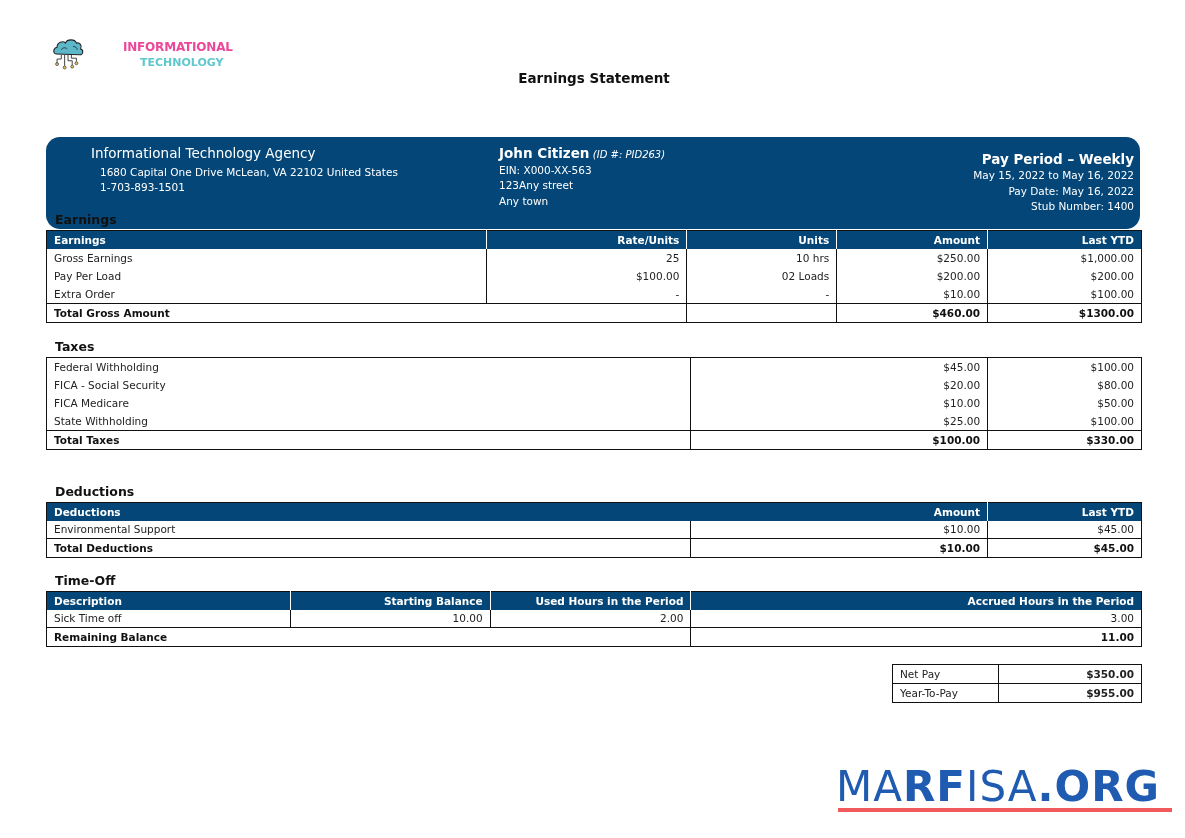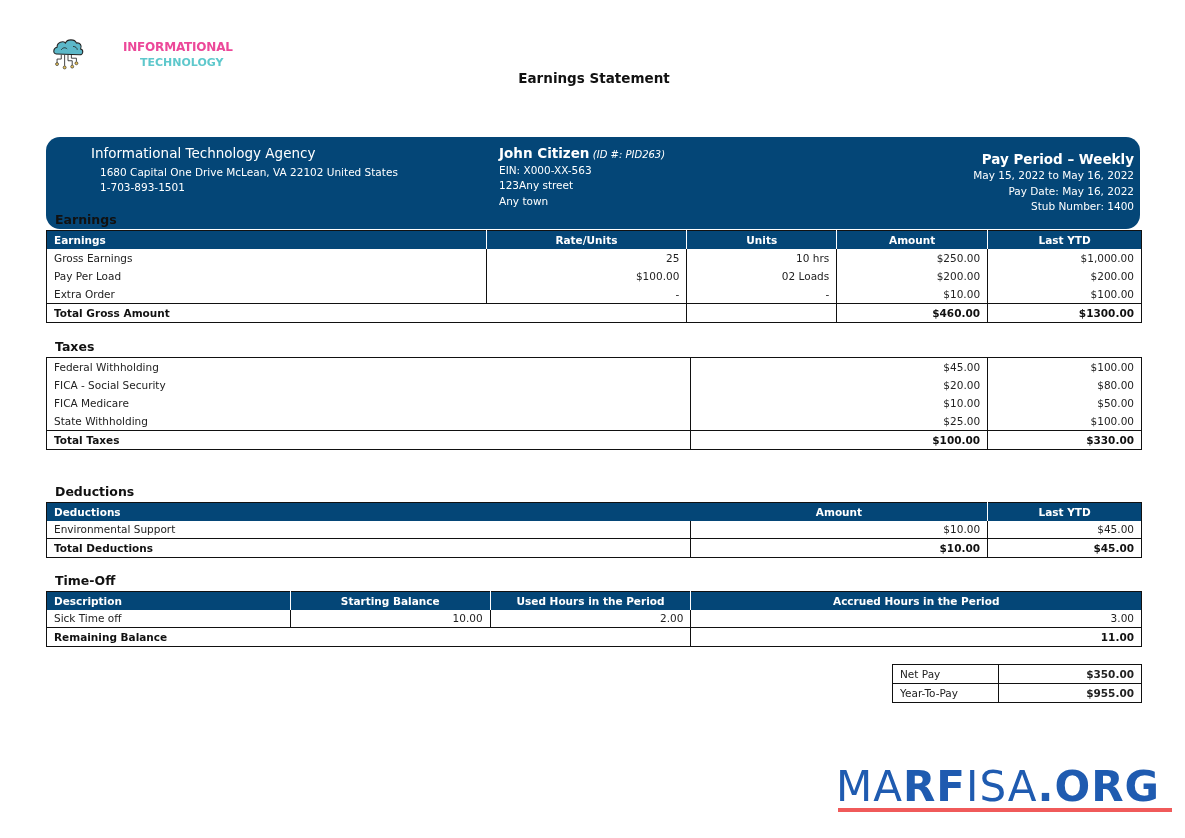--- a/index.html
+++ b/index.html
@@ -18,21 +18,21 @@
   .b-company { position: absolute; left: 45px; top: 8px; font-size: 13.5px; }
   .b-addr { position: absolute; left: 54px; top: 28px; font-size: 10.5px; line-height: 15px; }
   .b-emp { position: absolute; left: 453px; top: 9px; font-size: 10.5px; line-height: 15.5px; }
   .b-emp .name { font-size: 13.5px; font-weight: bold; }
   .b-emp .id { font-style: italic; font-size: 10px; }
   .b-period { position: absolute; right: 6px; top: 14px; text-align: right; font-size: 10.5px; line-height: 15.5px; }
   .b-period .title { font-size: 13.5px; font-weight: bold; line-height: 17px; }
 
   .section-title { position: absolute; left: 55px; font-size: 12.5px; font-weight: bold; color: #111; }
   table { position: absolute; left: 46px; width: 1096px; border-collapse: collapse; font-size: 10.5px; }
-  th { background: #044677; color: #fff; font-weight: bold; height: 18px; padding: 0 7px; text-align: center; border-left: 1px solid #fff; }
+  th { background: #044677; color: #fff; font-weight: bold; height: 18px; padding: 0 7px; text-align: right; border-left: 1px solid #fff; }
   th:first-child { text-align: left; border-left: none; }
   td { height: 18.3px; padding: 0 7px; text-align: right; border-left: 1px solid #111; color: #222; }
   td:first-child { text-align: left; }
   table { border: 1px solid #111; }
   tr.total td { font-weight: bold; border-top: 1px solid #111; color: #111; height: 19px; }
   .nb { border-left: none; }
 
   .net { position: absolute; left: 892px; top: 664px; width: 250px; border-collapse: collapse; font-size: 10.5px; }
   .net td { border: 1px solid #111; height: 19px; }
   .net td:first-child { text-align: left; width: 106px; }

